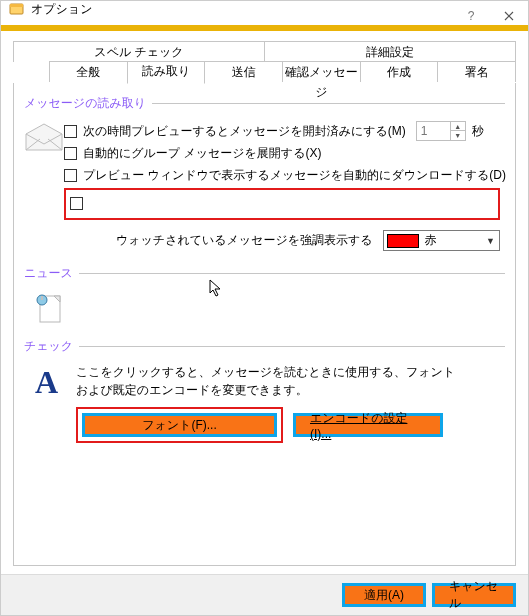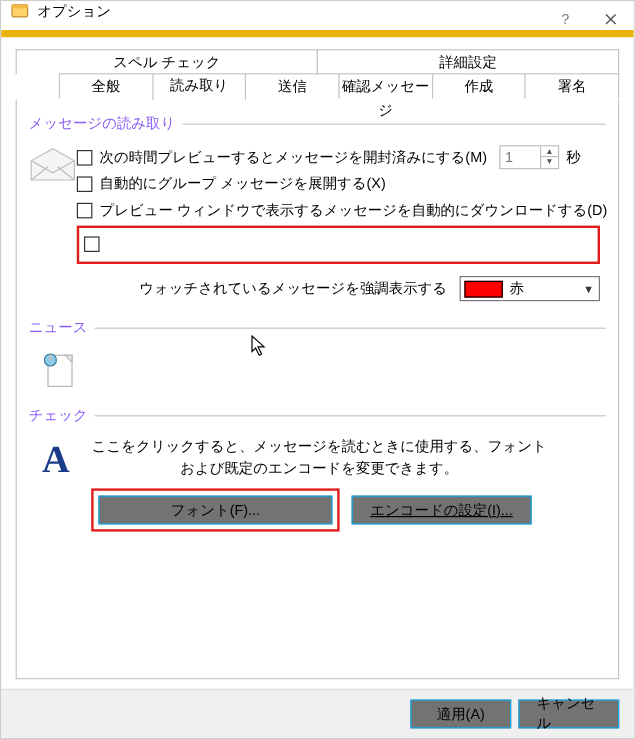--- a/index.html
+++ b/index.html
@@ -61,33 +61,33 @@
   .watch-row { display:flex; align-items:center; margin:10px 0 4px 52px; }
   .watch-row .label { margin-right:10px; }
   .color-combo {
     display:flex; align-items:center; border:1px solid #7a7a7a; height:21px; width:117px; background:#fff;
   }
   .color-combo .swatch { width:32px; height:14px; background:#ff0000; border:1px solid #000; margin:0 6px 0 3px; }
   .color-combo .txt { flex:1; }
   .color-combo .arrow { width:16px; text-align:center; font-size:9px; color:#333; }
   .spin.small { width:58px; }
   .btn-std {
-    height:24px; border:1px solid #0ea5e9; background:#737373; display:inline-flex;
+    height:24px; border:3px solid #0ea5e9; background:#f97316; display:inline-flex;
     align-items:center; justify-content:center; padding:0 14px; font-size:12px;
   }
   .font-row { display:flex; gap:10px; margin-top:8px; }
   .font-row .bigbtn { width:195px; }
   .font-row .enc { width:150px; }
   .font-btn-hl { border:2px solid #e21b1b; padding:4px; }
   .envelope svg, .newsicon svg, .fonticon svg { display:block; }
   .footer {
     border-top:1px solid #dcdcdc; padding:8px 12px; display:flex; justify-content:flex-end; gap:6px; background:#f0f0f0;
   }
   .footer .btn-std { width:84px; }
-  .desc { line-height:1.5;text-align:center; }
+  .desc { line-height:1.5; }
 </style>
 </head>
 <body>
 
 <div class="window">
   <div class="titlebar">
     <span class="icon">
       <svg width="16" height="16" viewBox="0 0 16 16">
         <rect x="1" y="3" width="13" height="10" rx="1" fill="#ffd36b" stroke="#c08a2a"></rect>
         <rect x="1" y="3" width="13" height="3" fill="#f5b942"></rect>

